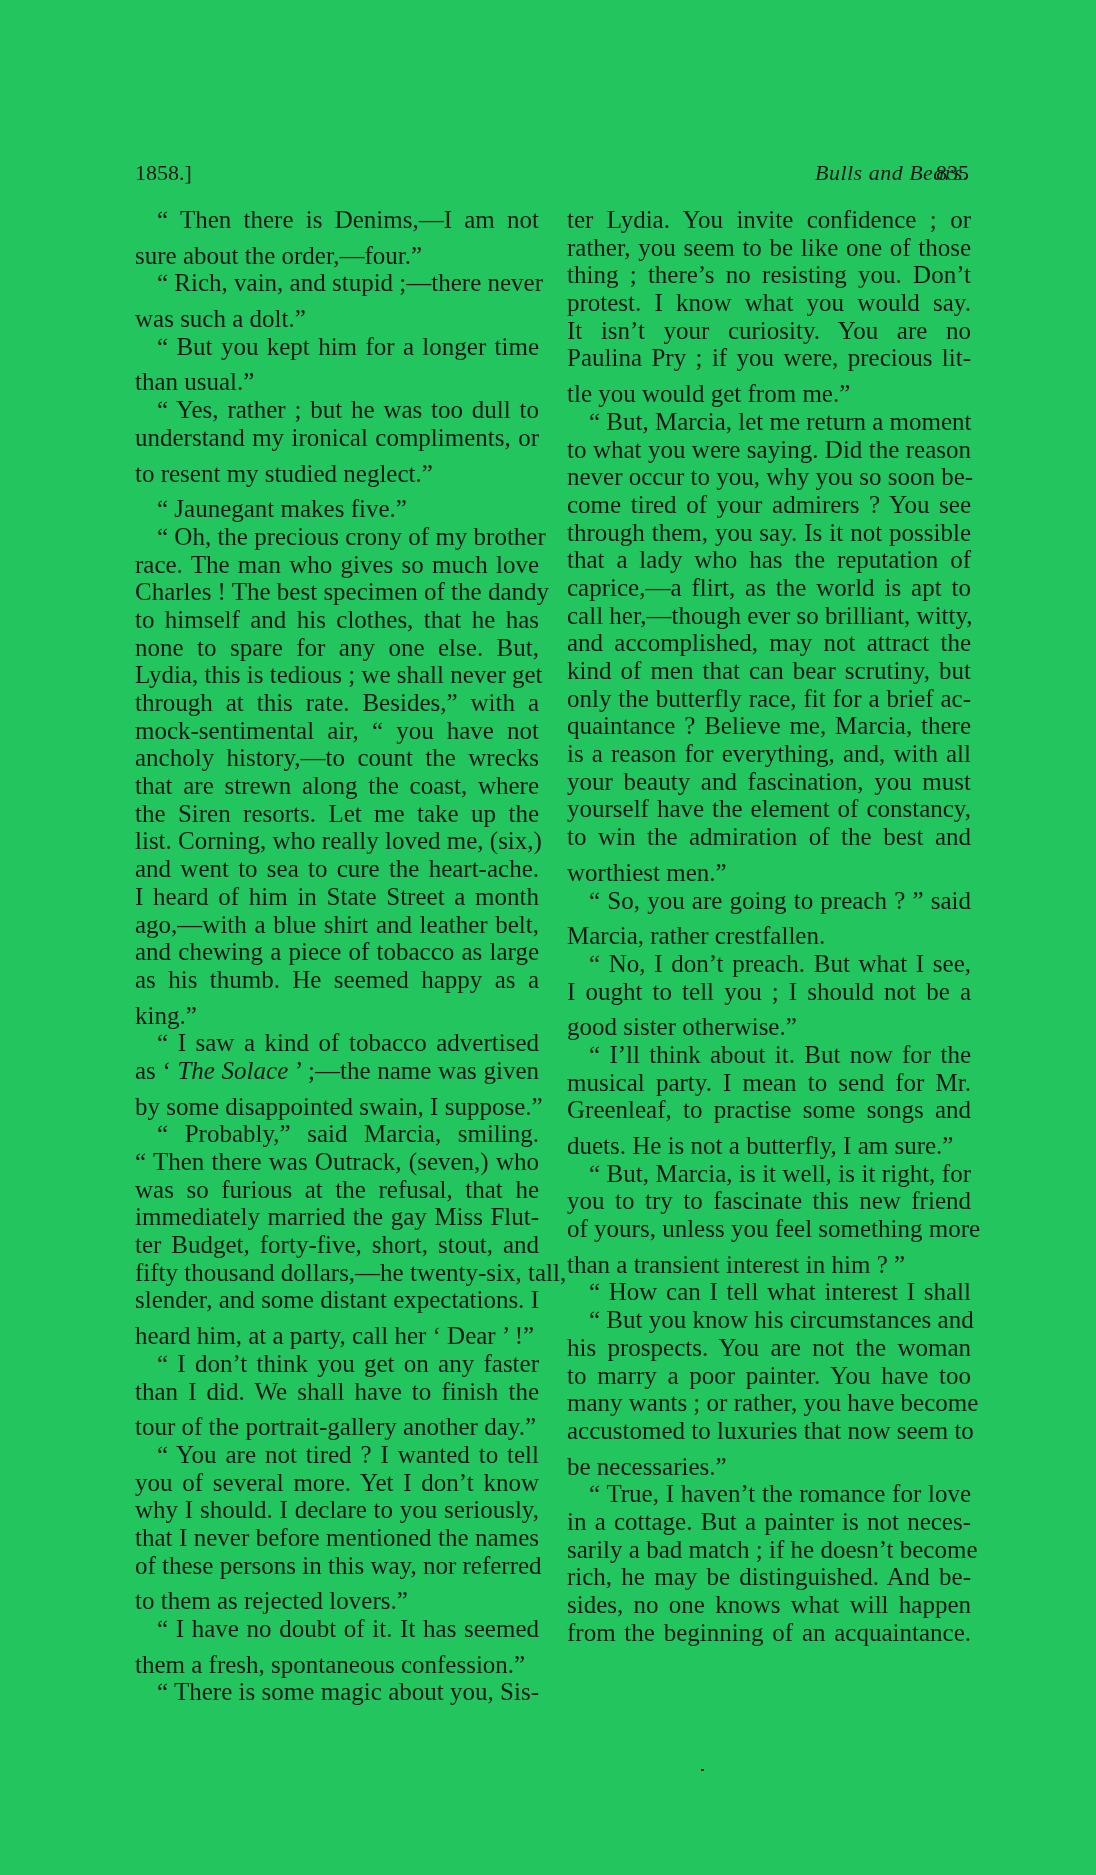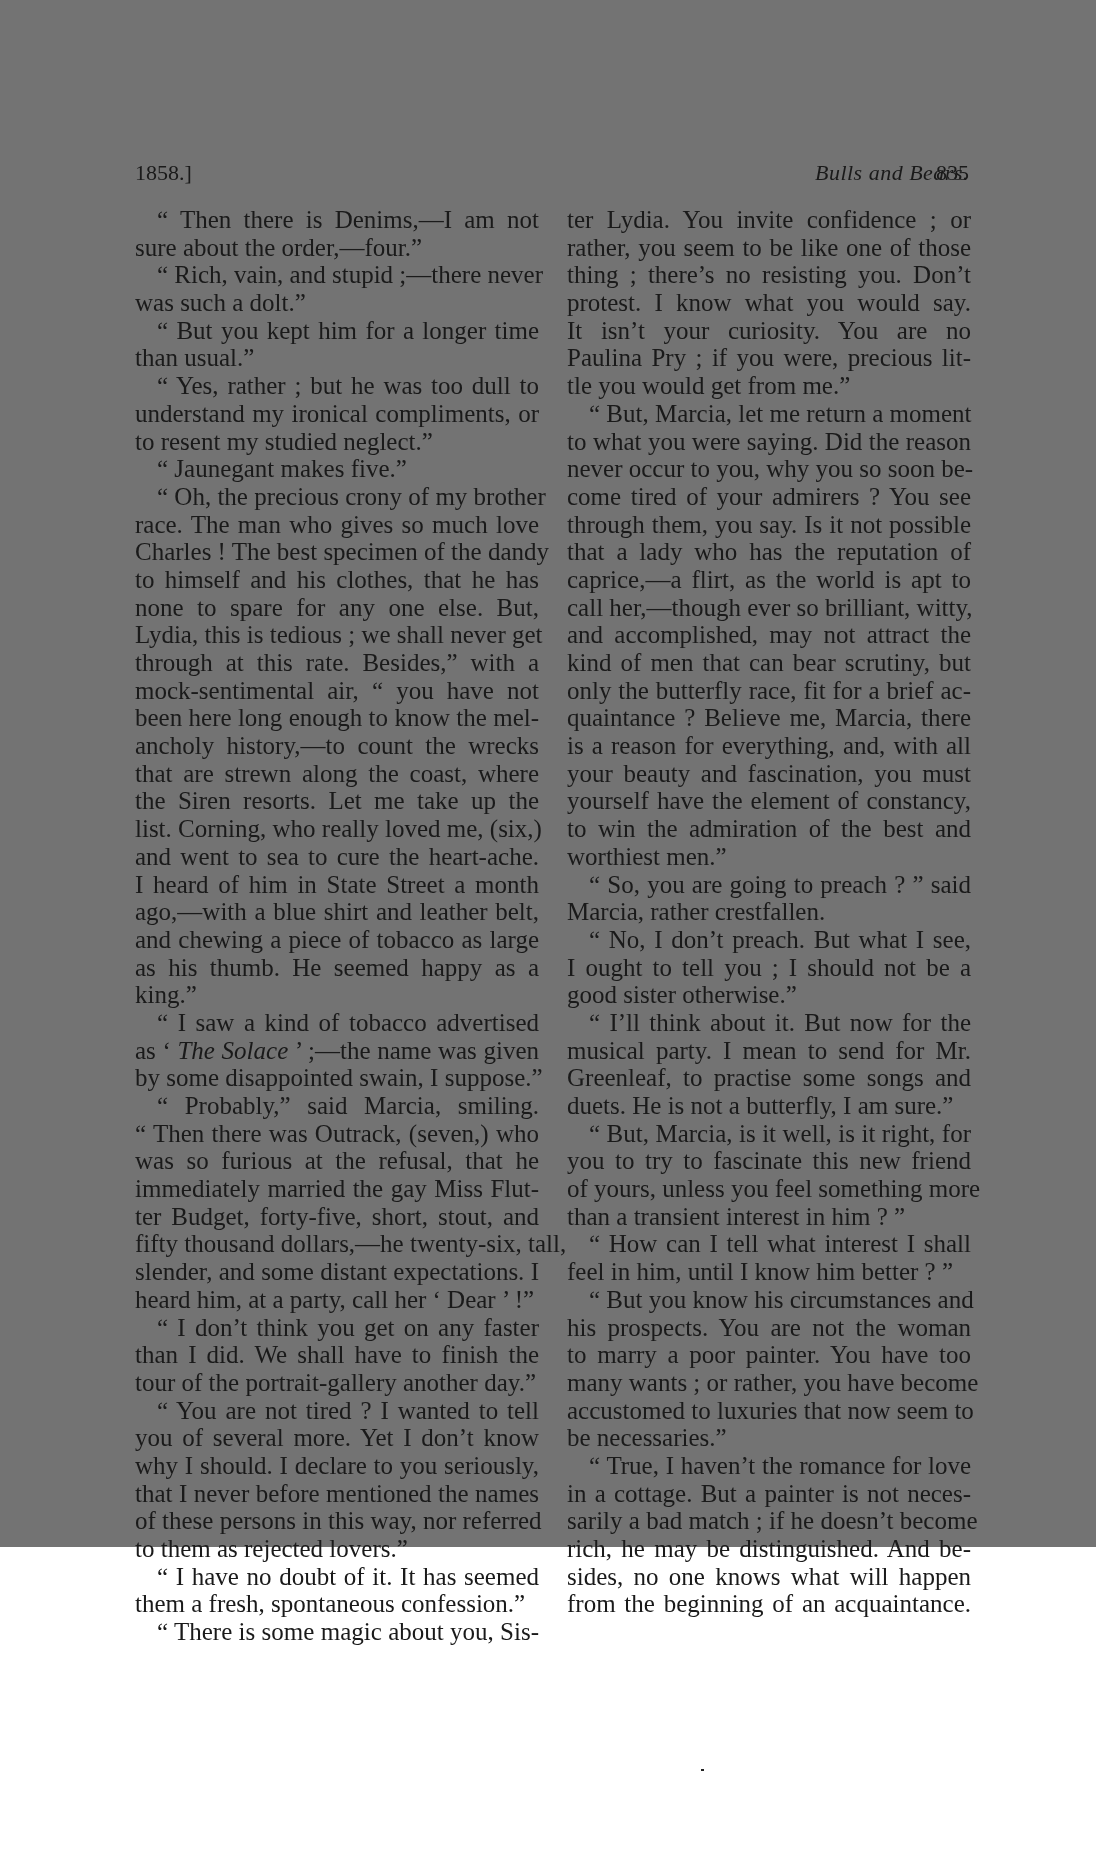--- a/index.html
+++ b/index.html
@@ -12,22 +12,22 @@
       height: 1875px;
       position: relative;
       overflow: hidden;
       font-family: "Liberation Serif", "DejaVu Serif", serif;
       color: #1a1a1a;
     }
     .page {
       position: absolute;
       left: 0; top: 0;
       width: 1096px;
-      height: 1547px;
-      background: #737373;
+      height: 1875px;
+      background: #22c55e;
     }
     .running-head {
       position: absolute;
       left: 135px;
       top: 158px;
       width: 834px;
       height: 30px;
       font-size: 22px;
       line-height: 30px;
     }
@@ -63,21 +63,21 @@
     .col-right { left: 567px; }
     .line {
       display: block;
       height: 27.7px;
       white-space: nowrap;
       overflow: visible;
       text-align-last: justify;
       text-align: justify;
     }
     .line.indent { padding-left: 22px; }
-    .line.last { text-align-last: left; }
+    .line.last { text-align-last: left; margin-top: 8px; }
     .speck {
       position: absolute;
       left: 701px;
       top: 1769px;
       width: 3px;
       height: 2px;
       background: #222;
     }
   </style>
 </head>
@@ -103,21 +103,20 @@
       <span class="line last">to resent my studied neglect.”</span>
       <span class="line indent last">“ Jaunegant makes five.”</span>
       <span class="line indent">“ Oh, the precious crony of my brother</span>
       <span class="line">race. The man who gives so much love</span>
       <span class="line">Charles ! The best specimen of the dandy</span>
       <span class="line">to himself and his clothes, that he has</span>
       <span class="line">none to spare for any one else. But,</span>
       <span class="line">Lydia, this is tedious ; we shall never get</span>
       <span class="line">through at this rate. Besides,” with a</span>
       <span class="line">mock-sentimental air, “ you have not</span>
-      <span class="line">been here long enough to know the mel-</span>
       <span class="line">ancholy history,—to count the wrecks</span>
       <span class="line">that are strewn along the coast, where</span>
       <span class="line">the Siren resorts. Let me take up the</span>
       <span class="line">list. Corning, who really loved me, (six,)</span>
       <span class="line">and went to sea to cure the heart-ache.</span>
       <span class="line">I heard of him in State Street a month</span>
       <span class="line">ago,—with a blue shirt and leather belt,</span>
       <span class="line">and chewing a piece of tobacco as large</span>
       <span class="line">as his thumb. He seemed happy as a</span>
       <span class="line last">king.”</span>
@@ -177,21 +176,20 @@
       <span class="line last">good sister otherwise.”</span>
       <span class="line indent">“ I’ll think about it. But now for the</span>
       <span class="line">musical party. I mean to send for Mr.</span>
       <span class="line">Greenleaf, to practise some songs and</span>
       <span class="line last">duets. He is not a butterfly, I am sure.”</span>
       <span class="line indent">“ But, Marcia, is it well, is it right, for</span>
       <span class="line">you to try to fascinate this new friend</span>
       <span class="line">of yours, unless you feel something more</span>
       <span class="line last">than a transient interest in him ? ”</span>
       <span class="line indent">“ How can I tell what interest I shall</span>
-      <span class="line last">feel in him, until I know him better ? ”</span>
       <span class="line indent">“ But you know his circumstances and</span>
       <span class="line">his prospects. You are not the woman</span>
       <span class="line">to marry a poor painter. You have too</span>
       <span class="line">many wants ; or rather, you have become</span>
       <span class="line">accustomed to luxuries that now seem to</span>
       <span class="line last">be necessaries.”</span>
       <span class="line indent">“ True, I haven’t the romance for love</span>
       <span class="line">in a cottage. But a painter is not neces-</span>
       <span class="line">sarily a bad match ; if he doesn’t become</span>
       <span class="line">rich, he may be distinguished. And be-</span>

